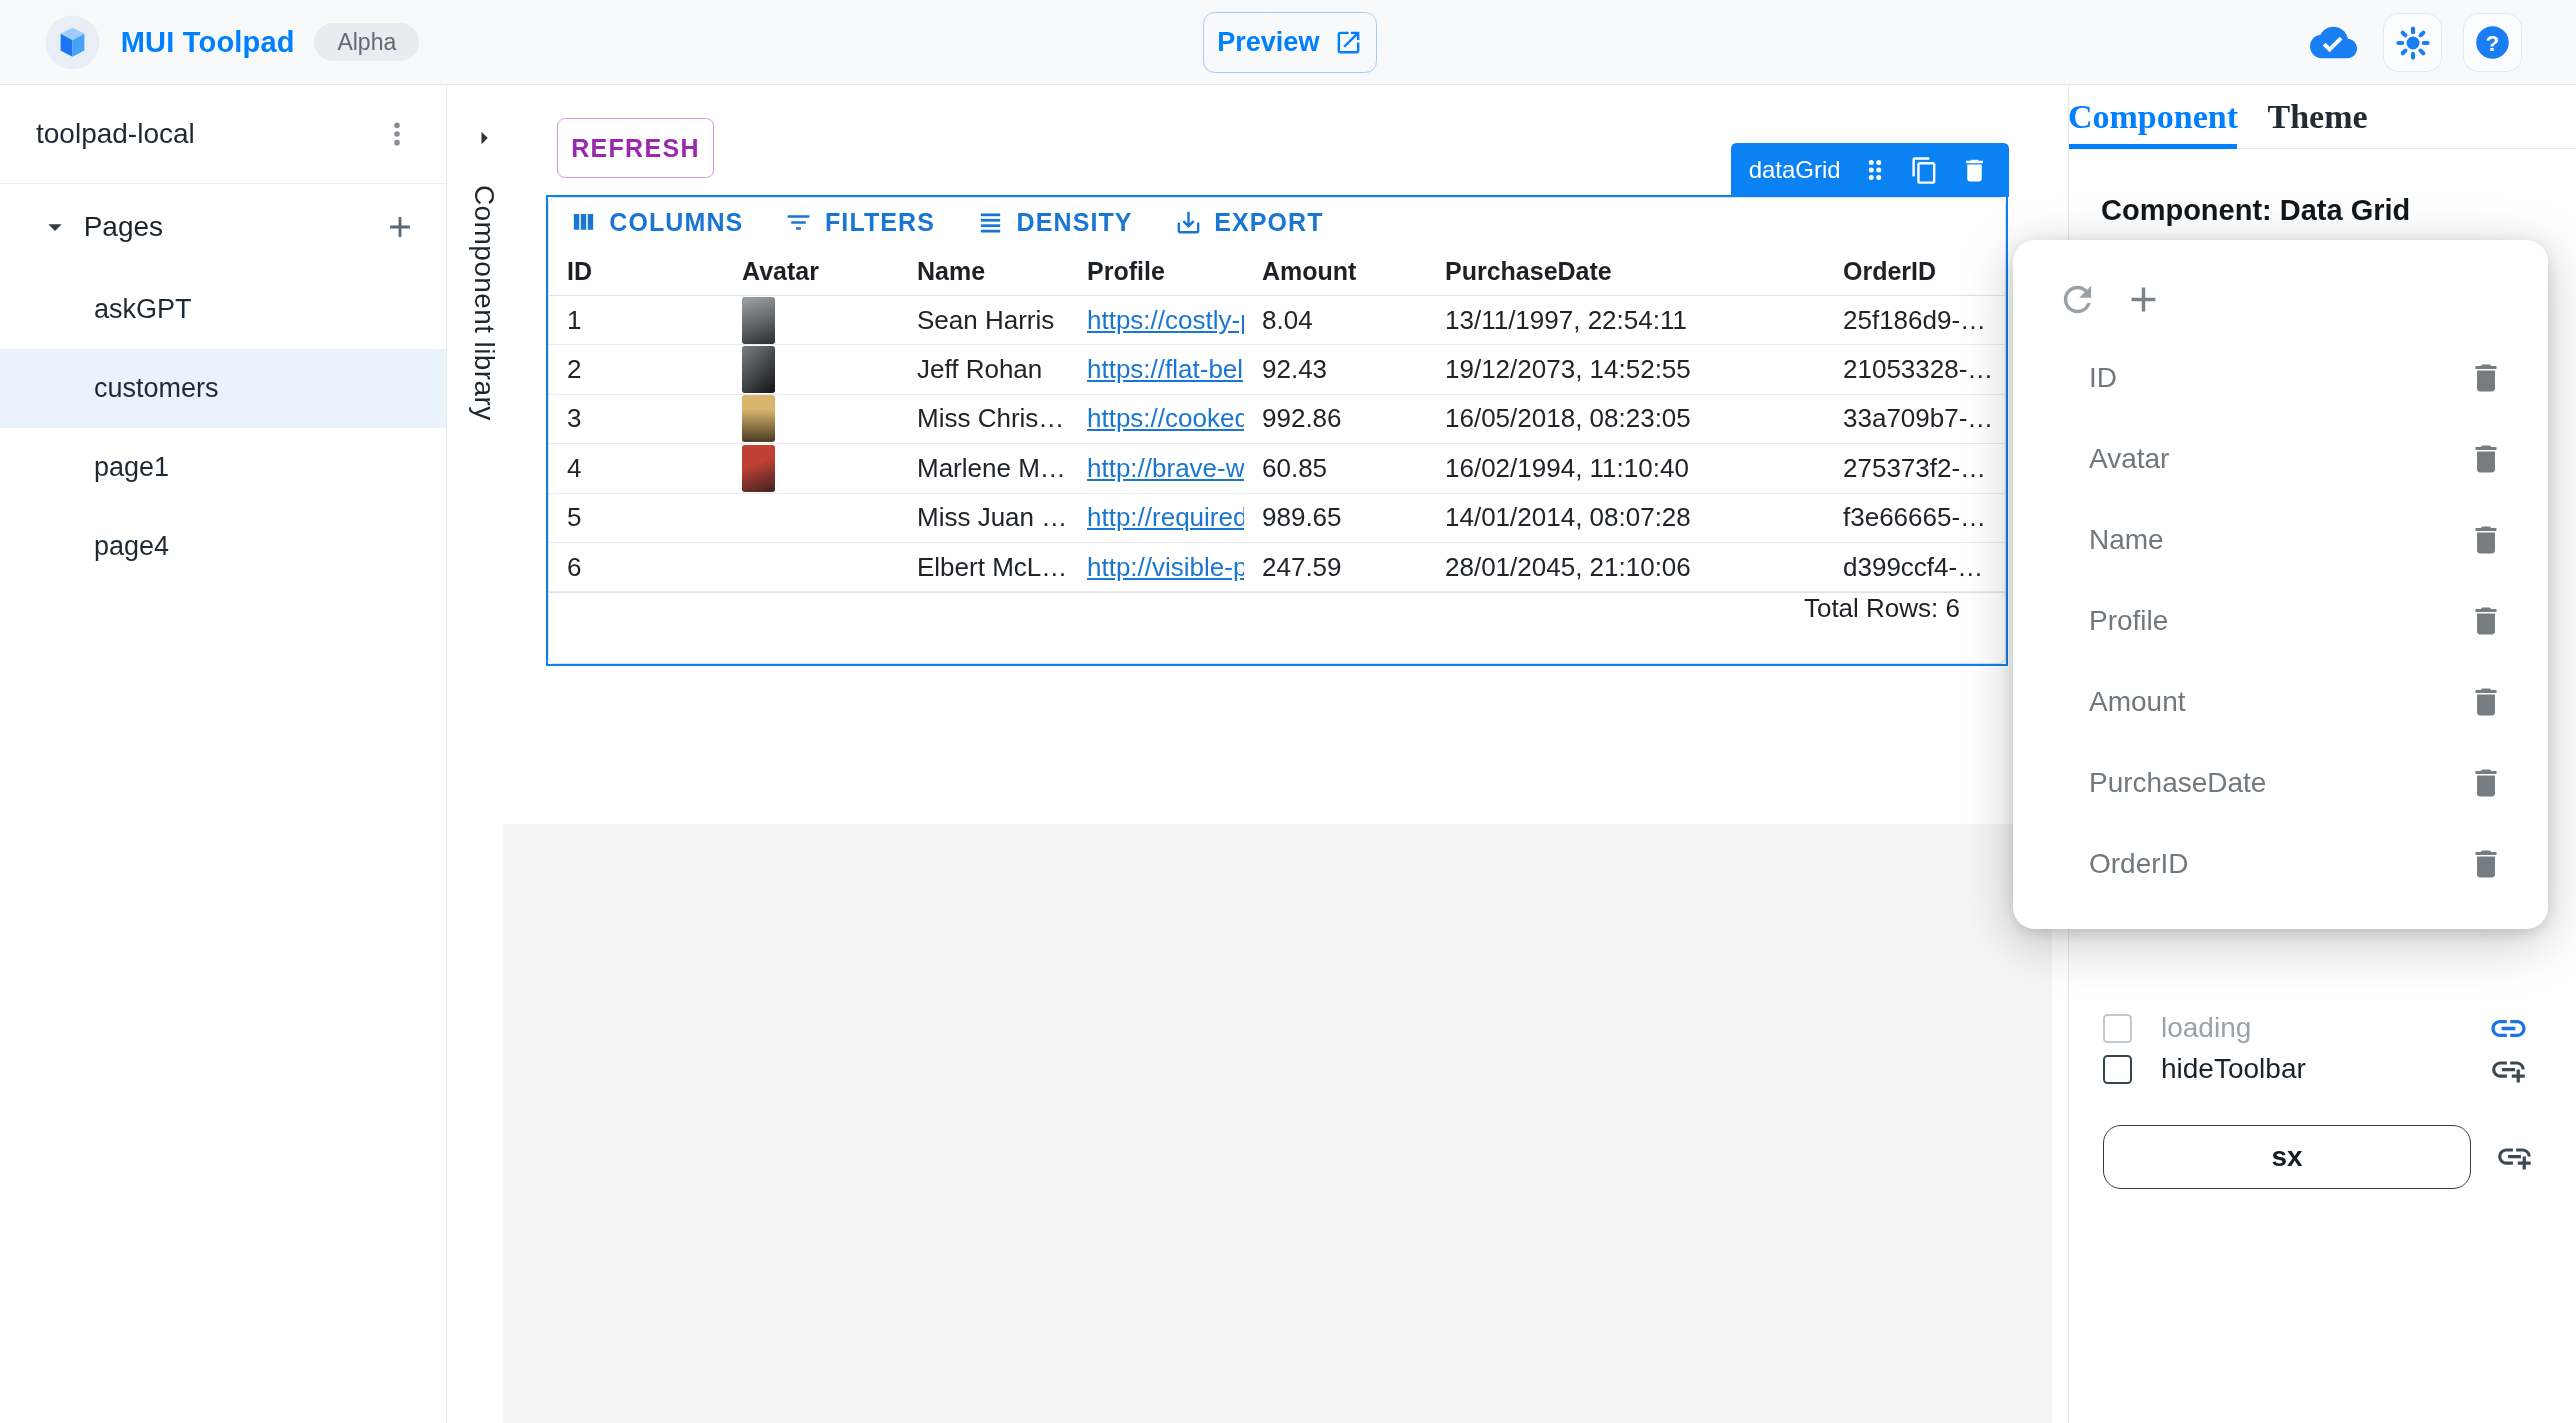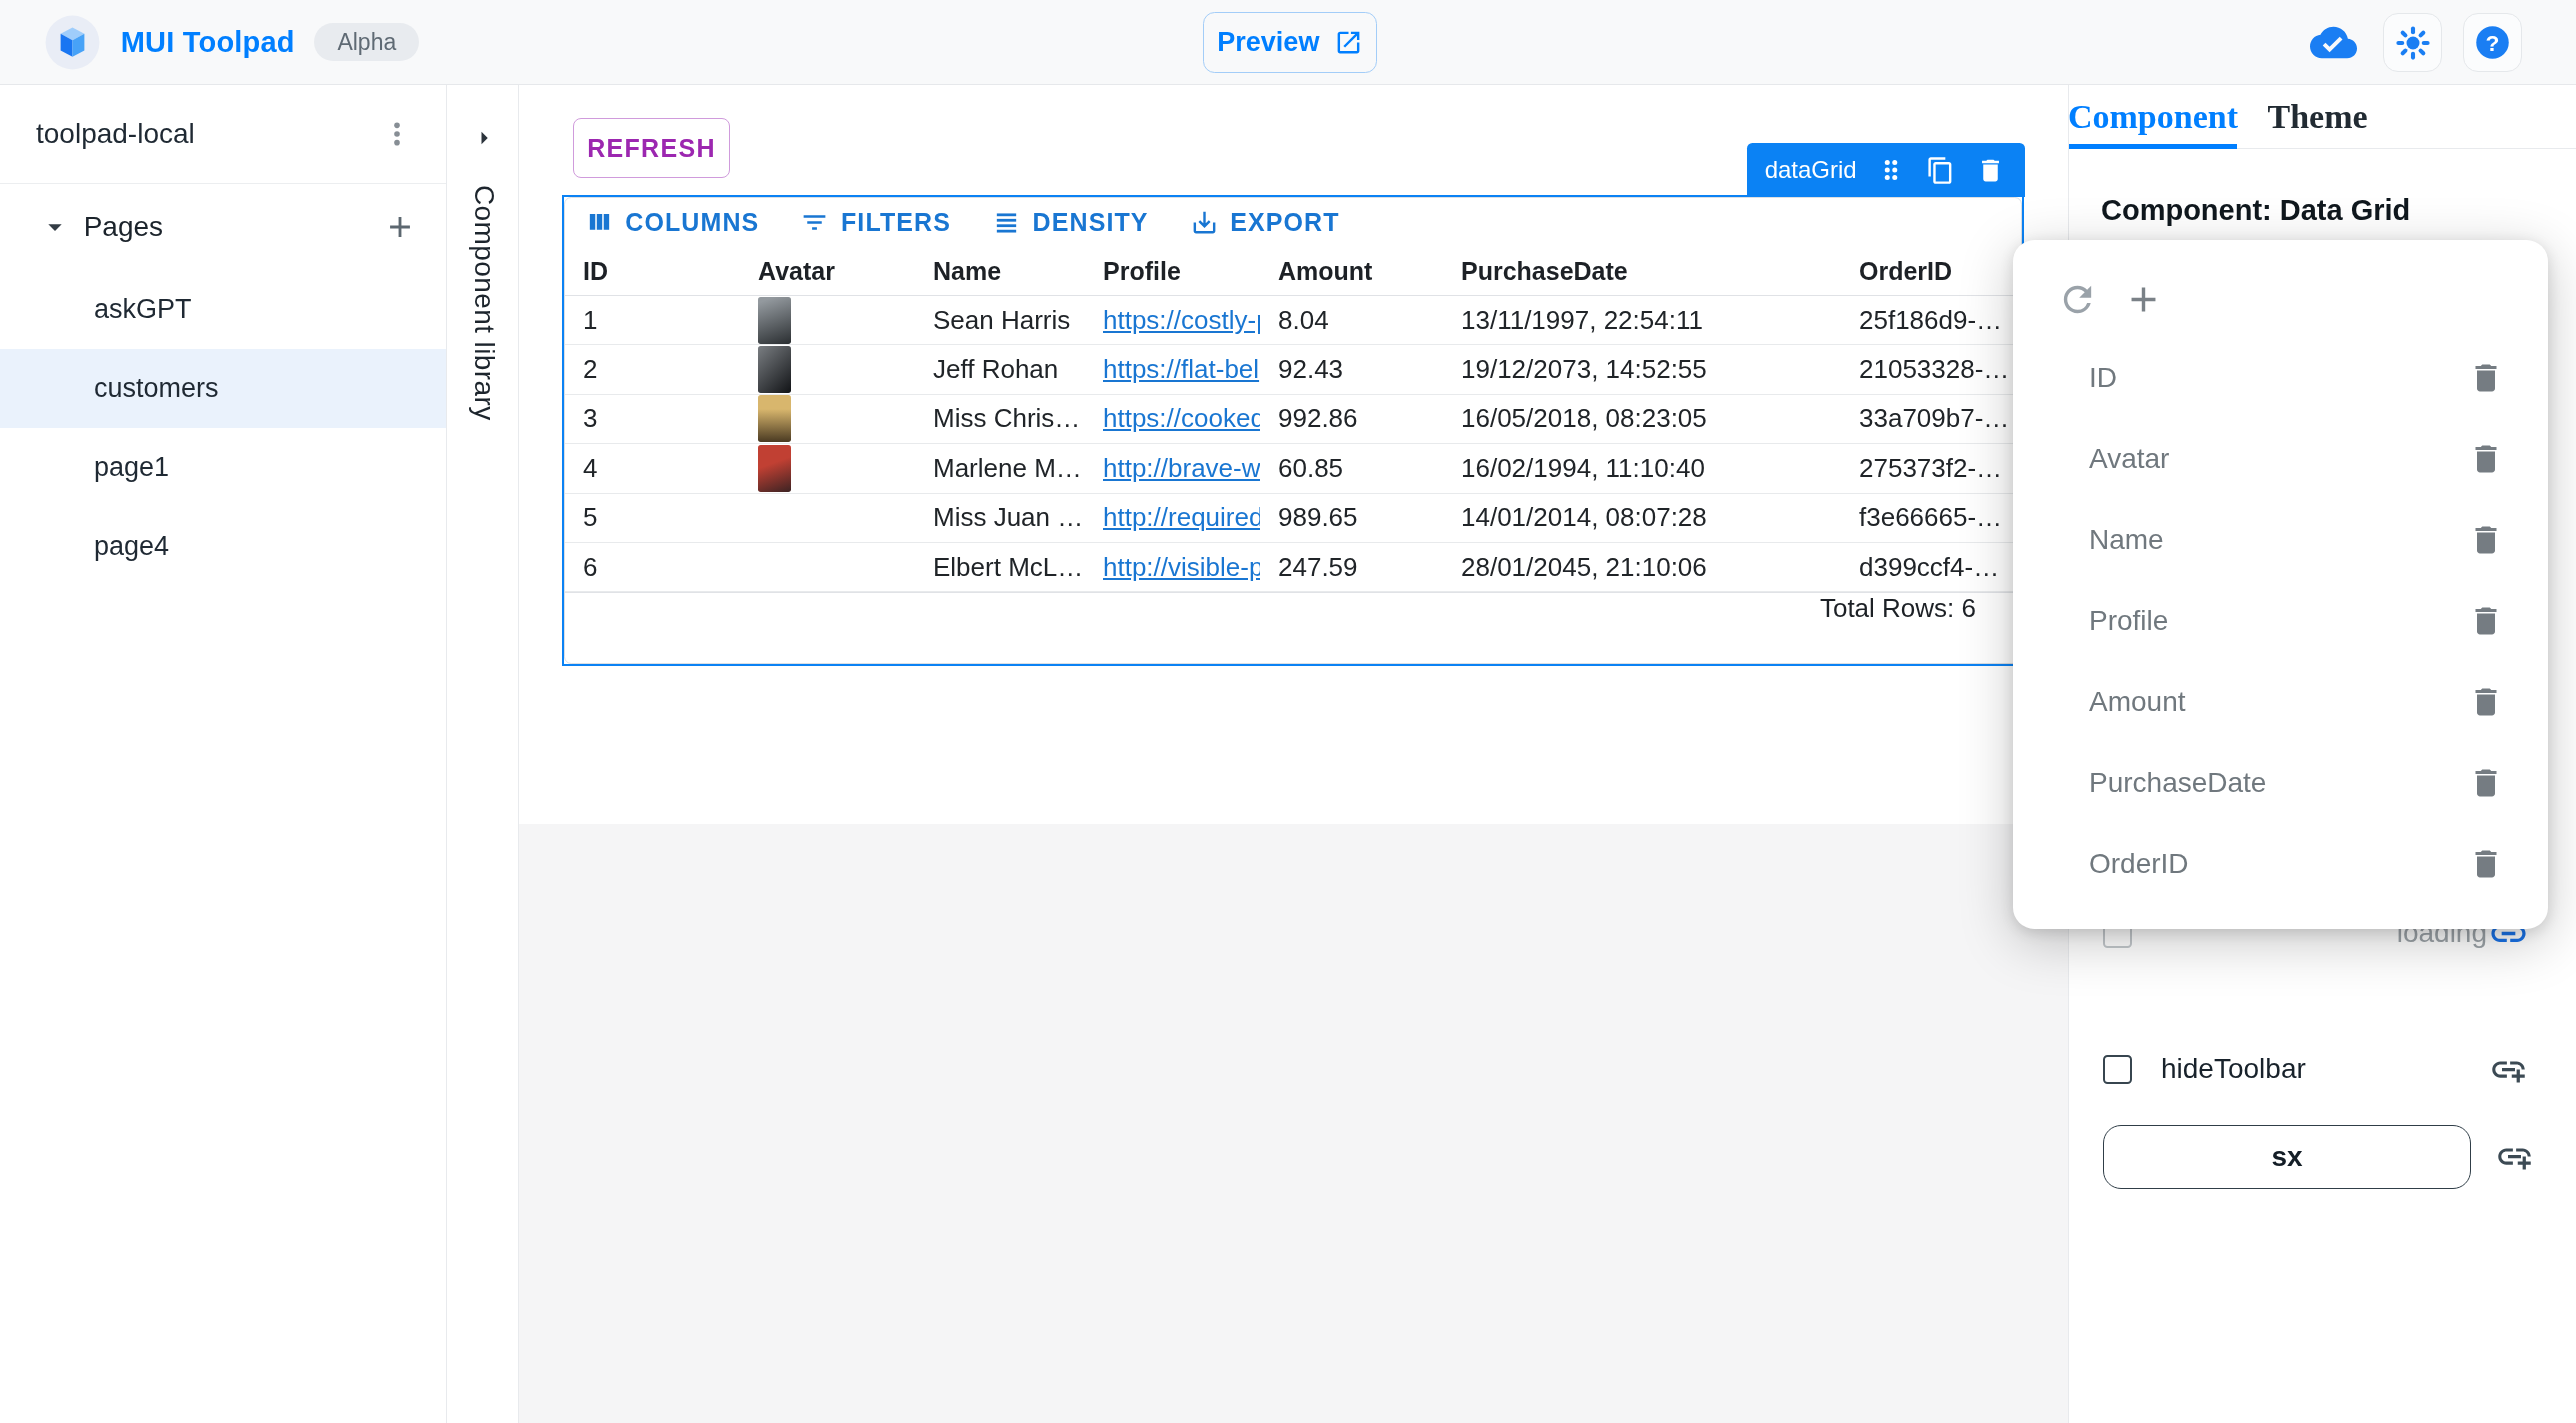--- a/index.html
+++ b/index.html
@@ -45,21 +45,21 @@
 
   
   .complib{position:absolute;left:447px;top:85px;width:72px;height:1339px;background:#fff;
     border-right:0.9px solid #e8eaed;}
   .complib-arrow{position:absolute;left:21.5px;top:38px;width:30px;height:30px;border:none;
     background:transparent;cursor:pointer;}
   .complib-label{position:absolute;left:20.6px;top:100px;writing-mode:vertical-rl;
     font-size:28px;color:#1d252d;letter-spacing:0.4px;}
 
   
-  .canvas{position:absolute;left:519px;top:85px;width:1549px;height:1339px;background:#fff;}
+  .canvas{position:absolute;left:503px;top:85px;width:1549px;height:1339px;background:#fff;}
   .canvas-gray{position:absolute;left:0;top:739px;width:1549px;height:600px;background:#f5f5f6;}
   .refresh-btn{position:absolute;left:54px;top:33px;width:157px;height:60px;background:#fff;
     border:1.8px solid #d09bdc;border-radius:8px;color:#9c27b0;font-size:25px;font-weight:bold;
     letter-spacing:1.3px;font-family:inherit;cursor:pointer;}
   .selection{position:absolute;left:43px;top:110px;width:1462px;height:471px;
     border:2.7px solid #0b82f4;}
   .sel-badge{position:absolute;right:-2.7px;top:-54px;height:54px;background:#0b82f4;
     border-radius:5.4px 5.4px 0 0;display:flex;align-items:center;gap:18px;padding:0 18px;}
   .sel-badge-label{color:#fff;font-size:24px;}
   .sel-icon{width:32px;height:32px;border:none;background:transparent;display:flex;
@@ -94,21 +94,21 @@
   .inspector{position:absolute;left:2068px;top:85px;width:508px;height:1339px;background:#fff;
     border-left:0.9px solid #e8eaed;}
   .tabs{height:64px;display:flex;border-bottom:0.9px solid #e8eaed;position:relative;}
   .tab{height:64px;display:flex;align-items:center;justify-content:center;font-size:34px;
     font-weight:bold;cursor:pointer;background:transparent;border:none;font-family:Liberation Serif, serif;}
   .tab-active{width:168px;color:#007FFF;}
   .tab-idle{width:161px;color:#222b33;}
   .tab-underline{position:absolute;left:0;bottom:-0.9px;width:168px;height:4.5px;background:#007FFF;}
   .insp-heading{position:absolute;left:32px;top:109px;font-size:29px;font-weight:bold;color:#10181e;}
   .prop-row{position:absolute;left:0;width:508px;height:50px;display:flex;align-items:center;}
-  .prop-loading{top:823px;text-align:right;} .prop-hidetoolbar{top:959px;}
+  .prop-loading{top:918px;} .prop-hidetoolbar{top:959px;}
   .checkbox{width:29px;height:29px;border-radius:4.5px;margin-left:34px;background:#fff;cursor:pointer;}
   .cb-dim{border:2.7px solid #c3c8cc;}
   .cb-dark{border:2.7px solid #37454f;}
   .prop-label{font-size:28px;margin-left:29px;flex:1;}
   .lbl-dim{color:#9ca3a8;} .lbl-dark{color:#18222b;}
   .prop-link{width:43px;height:43px;border:none;background:transparent;margin-right:47px;
     display:flex;align-items:center;justify-content:center;cursor:pointer;}
   .sx-row{position:absolute;left:0;top:1038px;width:508px;height:67px;display:flex;align-items:center;}
   .sx-btn{margin-left:34px;width:368px;height:64px;border:1.8px solid #303e48;border-radius:18px;
     background:#fff;font-size:28px;font-weight:bold;color:#141e27;font-family:inherit;cursor:pointer;}

